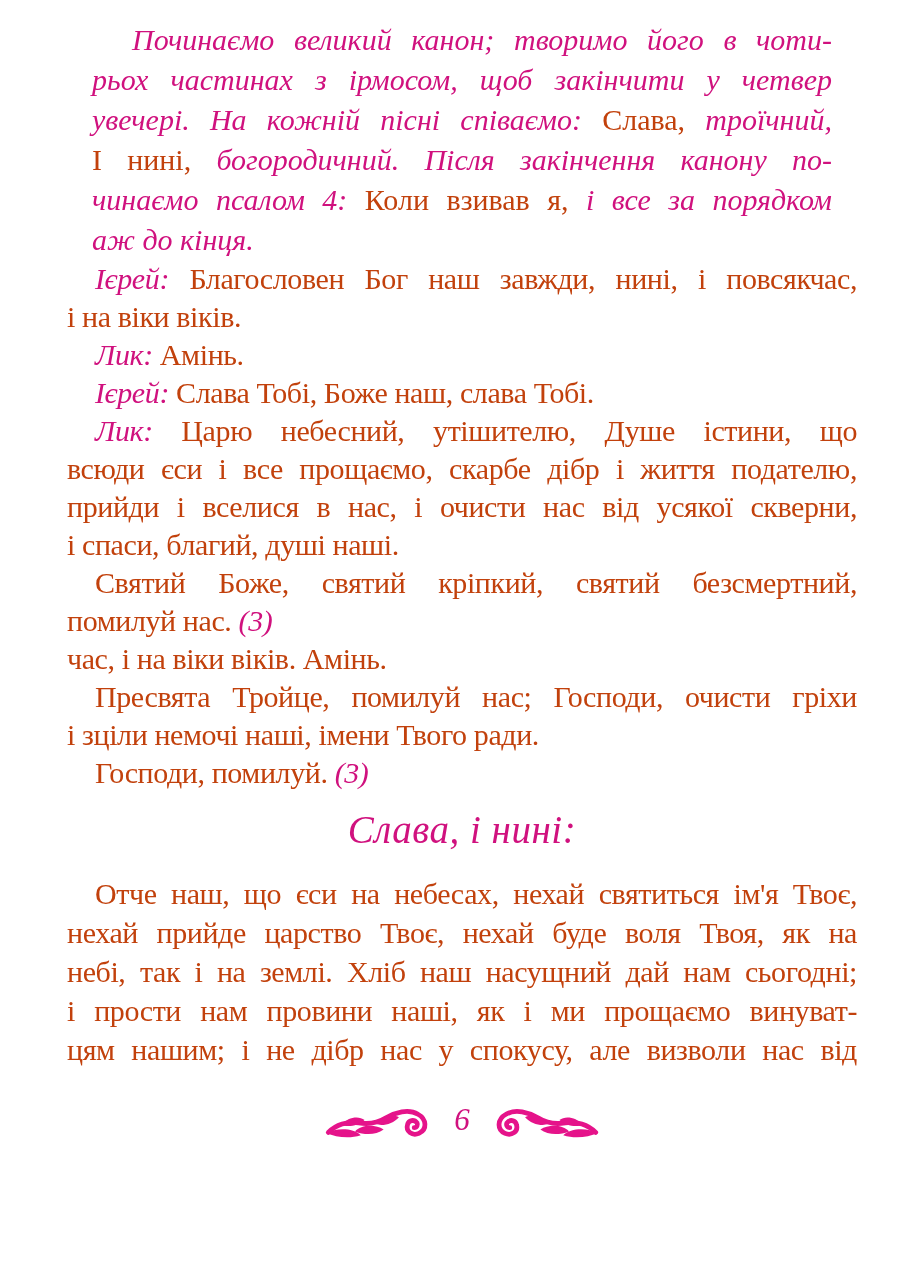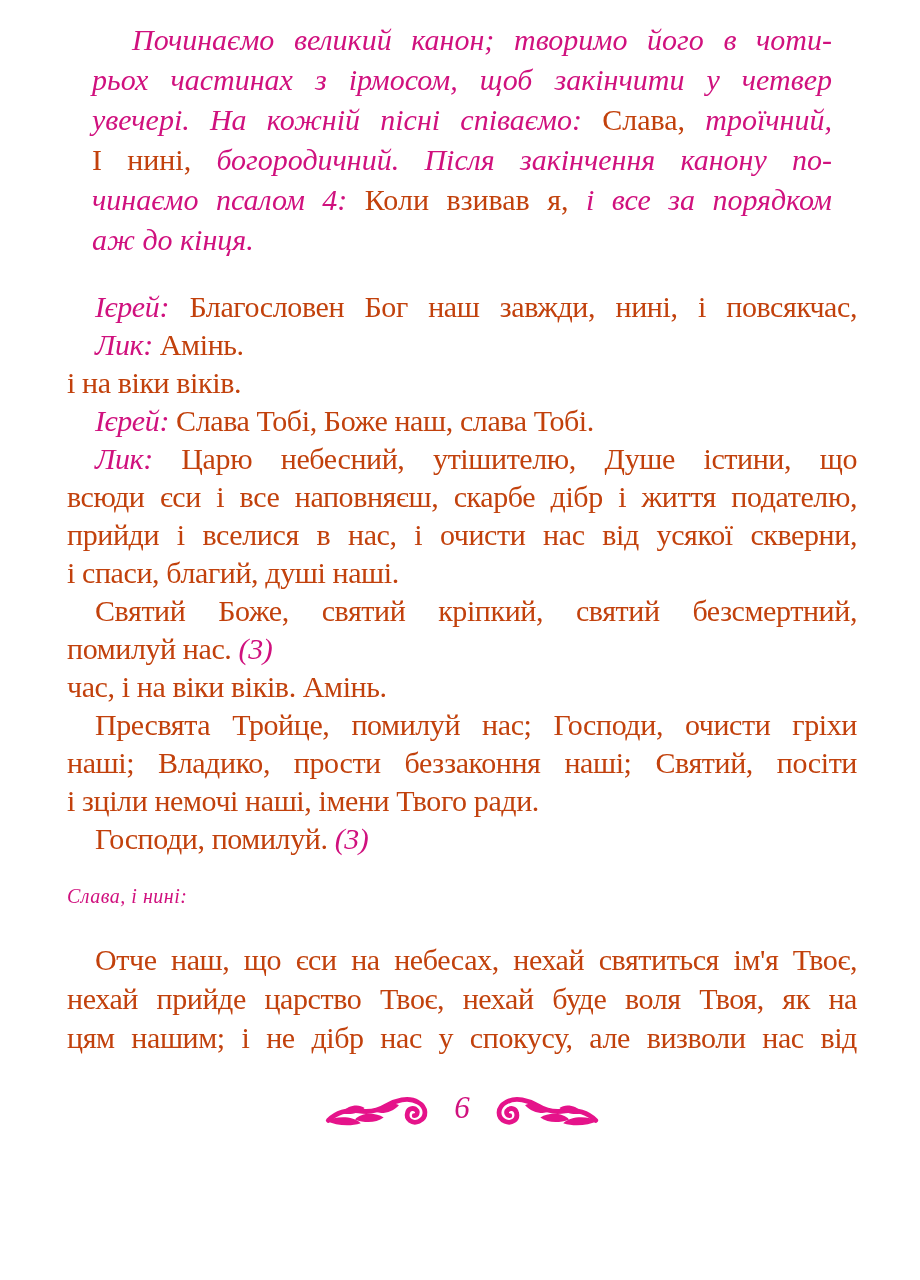--- a/index.html
+++ b/index.html
@@ -34,26 +34,27 @@
   .intro {
     margin: 0 25px 0 25px;
   }
   .intro .ln {
     font-size: 30px;
     line-height: 40px;
     letter-spacing: 0;
   }
   .intro .ln.ind { text-indent: 40px; }
 
-  .liturgy { margin-top: 28px; }
+  .liturgy { }
 
   .section-heading {
     margin-top: 14px;
-    font-size: 20px;
+    font-size: 39px;
     line-height: 48px;
+    text-align: center;
     color: #d0117e;
     font-style: italic;
     letter-spacing: 0.5px;
   }
 
   .prayer { margin-top: 20px; }
   .prayer .ln { line-height: 39px; }
 
   .footer {
     margin-top: 30px;
@@ -94,72 +95,75 @@
     </div>
     <div class="ln flush">
       <span class="r">аж до кінця.</span>
     </div>
   </div>
 
   <div class="liturgy">
     <div class="ln ind">
       <span class="r">Ієрей: </span><span class="b">Благословен Бог наш завжди, нині, і повсякчас,</span>
     </div>
+    <div class="ln flush">
+      <span class="b">і на віки віків.</span>
+    </div>
     <div class="ln ind flush">
       <span class="r">Лик: </span><span class="b">Амінь.</span>
-    </div>
-    <div class="ln flush">
-      <span class="b">і на віки віків.</span>
     </div>
     <div class="ln ind flush">
       <span class="r">Ієрей: </span><span class="b">Слава Тобі, Боже наш, слава Тобі.</span>
     </div>
     <div class="ln ind">
       <span class="r">Лик: </span><span class="b">Царю небесний, утішителю, Душе істини, що</span>
     </div>
     <div class="ln">
-      <span class="b">всюди єси і все наповняєш, скарбе дібр і життя подателю,</span>
+      <span class="b">всюди єси і все прощаємо, скарбе дібр і життя подателю,</span>
     </div>
     <div class="ln">
       <span class="b">прийди і вселися в нас, і очисти нас від усякої скверни,</span>
     </div>
     <div class="ln flush">
       <span class="b">і спаси, благий, душі наші.</span>
     </div>
     <div class="ln ind">
       <span class="b">Святий Боже, святий кріпкий, святий безсмертний,</span>
     </div>
     <div class="ln flush">
       <span class="b">помилуй нас. </span><span class="r">(3)</span>
     </div>
     <div class="ln flush">
       <span class="b">час, і на віки віків. Амінь.</span>
     </div>
     <div class="ln ind">
       <span class="b">Пресвята Тройце, помилуй нас; Господи, очисти гріхи</span>
     </div>
-    <div class="ln">
-      <span class="b">наші; Владико, прости беззаконня наші; Святий, посіти</span>
-    </div>
     <div class="ln flush">
       <span class="b">і зціли немочі наші, імени Твого ради.</span>
     </div>
     <div class="ln ind flush">
       <span class="b">Господи, помилуй. </span><span class="r">(3)</span>
     </div>
   </div>
 
   <div class="section-heading">Слава, і нині:</div>
 
   <div class="prayer">
     <div class="ln ind">
       <span class="b">Отче наш, що єси на небесах, нехай святиться ім'я Твоє,</span>
     </div>
     <div class="ln">
       <span class="b">нехай прийде царство Твоє, нехай буде воля Твоя, як на</span>
+    </div>
+    <div class="ln">
+      <span class="b">небі, так і на землі. Хліб наш насущний дай нам сьогодні;</span>
+    </div>
+    <div class="ln">
+      <span class="b">і прости нам провини наші, як і ми прощаємо винуват-</span>
     </div>
     <div class="ln">
       <span class="b">цям нашим; і не дібр нас у спокусу, але визволи нас від</span>
     </div>
   </div>
 
   <div class="footer">
     <span class="flourish">
       <svg viewBox="0 0 112 44" width="112" height="42" aria-hidden="true">
         <g>

